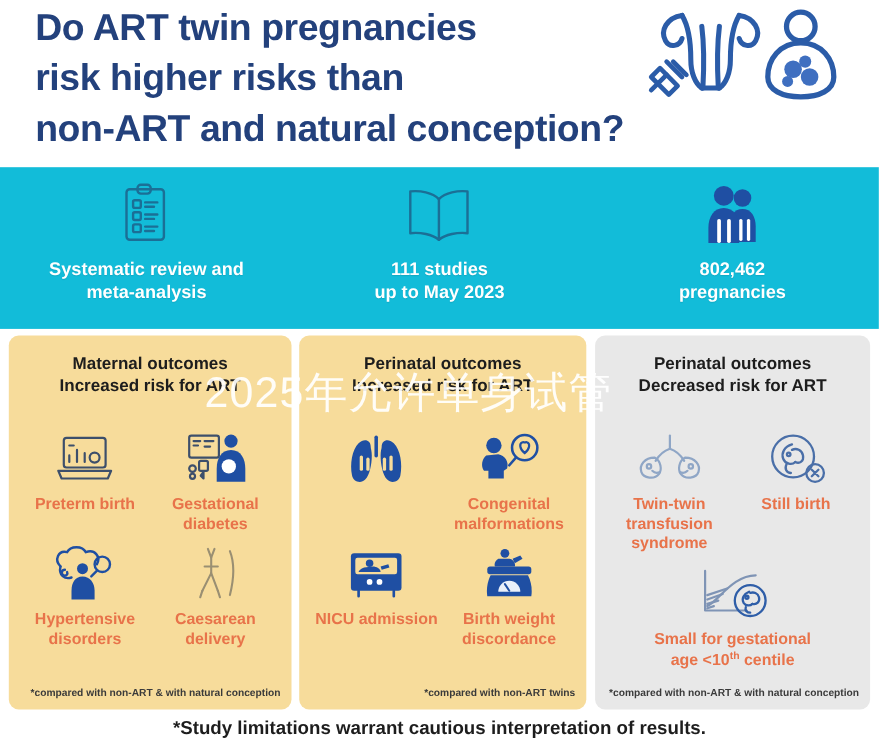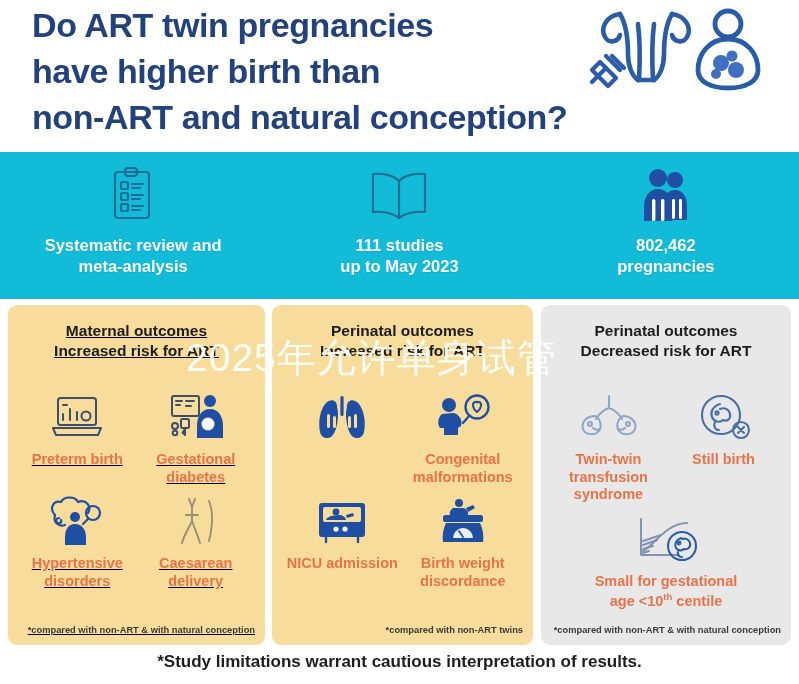--- a/index.html
+++ b/index.html
@@ -66,21 +66,21 @@
     position: absolute; left: 0; top: 305px;
     width: 799px; height: 340px;
   }
   .card {
     position: absolute; top: 0;
     height: 340px;
     border-radius: 9px;
     padding: 16px 10px 8px 10px;
     display: flex; flex-direction: column;
   }
-  .card.c1 { left: 8px;   width: 257px; background: #f7dc9b; text-decoration: underline; }
+  .card.c1 { left: 8px;   width: 257px; background: #f7dc9b; }
   .card.c2 { left: 272px; width: 261px; background: #f7dc9b; }
   .card.c3 { left: 541px; width: 250px; background: #e8e8e8; }
 
   .card-title {
     font-size: 15.5px; font-weight: bold;
     color: #1d1d1d; text-align: center;
     line-height: 1.32;
   }
   .card-title .ln { display: block; }
 
@@ -141,21 +141,21 @@
   }
 </style>
 </head>
 <body>
 
 <div id="infographic">
 
   <div class="header">
     <div class="header-title">
       <span class="ln">Do ART twin pregnancies</span>
-      <span class="ln">have higher birth than</span>
+      <span class="ln">risk higher risks than</span>
       <span class="ln">non-ART and natural conception?</span>
     </div>
     <div class="header-icons">
       <svg width="200" height="86" viewBox="0 0 200 86" fill="none">
 
         <g stroke="#2b5ca8" stroke-width="4.6" stroke-linecap="round" stroke-linejoin="round" fill="none">
           <path d="M44 8 C30 10 24 22 29 31 C33 38 42 36 44 29"></path>
           <path d="M96 8 C110 10 116 22 111 31 C107 38 98 36 96 29"></path>
           <path d="M44 8 C50 18 52 34 52 48 C52 60 56 70 62 74"></path>
           <path d="M96 8 C90 18 88 34 88 48 C88 60 84 70 78 74"></path>

